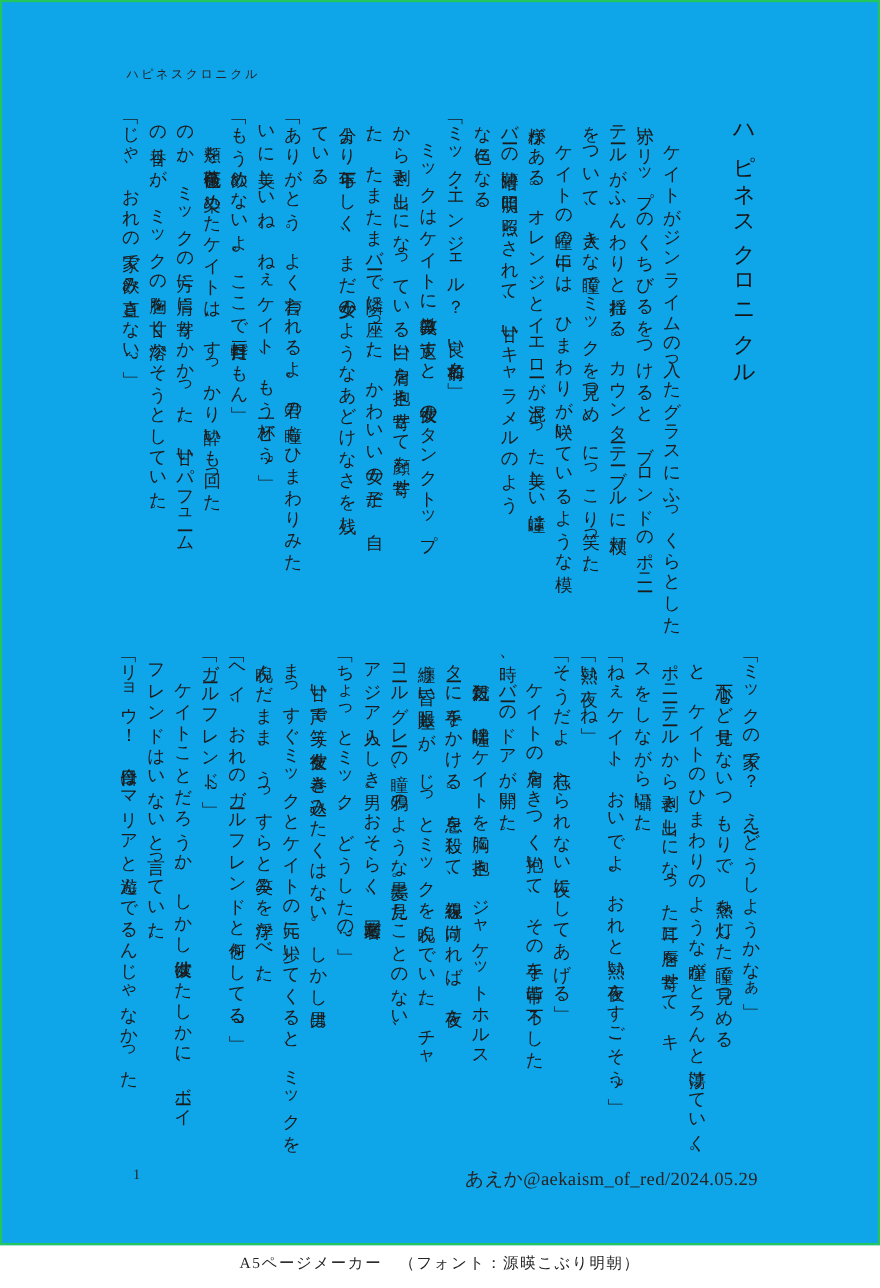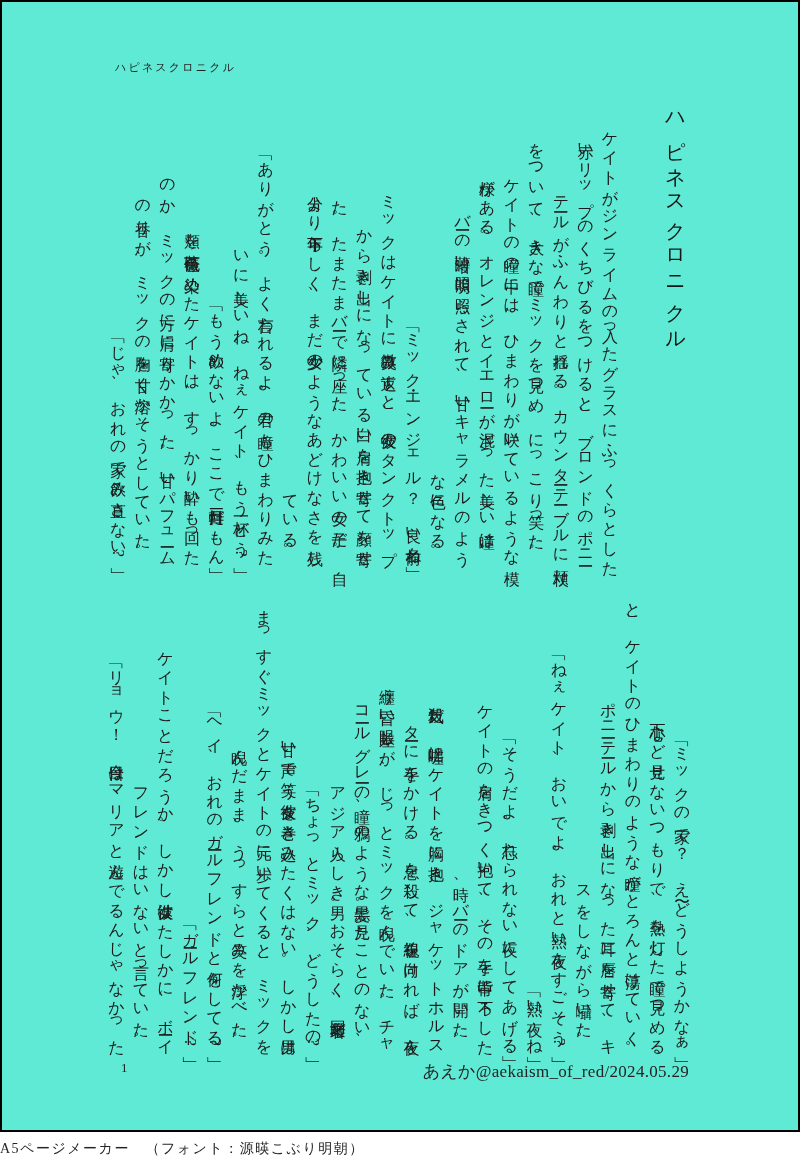--- a/index.html
+++ b/index.html
@@ -2,21 +2,21 @@
 <html lang="ja"><head>
 <meta charset="utf-8">
 <style>
   html,body{margin:0;padding:0;background:#ffffff;}
   .canvas{
     position:relative;width:800px;height:1171px;background:#ffffff;overflow:hidden;
     font-family:"Liberation Serif","DejaVu Serif",serif;color:#1b1b1b;
   }
   .page{
     position:absolute;top:0;left:0;width:800px;height:1132px;box-sizing:border-box;
-    border:2px solid #000000;background:#5eead4;text-align:right;
+    border:2px solid #22c55e;background:#0ea5e9;
   }
   .running-head{
     position:absolute;top:58px;left:113px;
     font-size:11px;letter-spacing:2.2px;color:#242424;white-space:nowrap;
   }
   .title-block{
     position:absolute;top:98px;right:108px;
     writing-mode:vertical-rl;text-orientation:mixed;
     font-size:20px;letter-spacing:4.4px;color:#161616;white-space:nowrap;
   }
@@ -28,21 +28,21 @@
   .text-block p{margin:0;padding:0;white-space:nowrap;}
   .block-upper{top:101px;right:176px;width:518px;height:456px;}
   .block-lower{top:590px;right:104px;width:592px;height:456px;}
   .page-number{
     position:absolute;top:1058px;left:119px;font-size:13px;color:#242424;
   }
   .credit{
     position:absolute;top:1058px;right:109px;font-size:17px;letter-spacing:0.3px;color:#242424;white-space:nowrap;
   }
   .caption{
-    position:absolute;top:1140px;left:0;width:800px;
+    position:absolute;top:1140px;left:0;width:800px;text-align:center;
     font-size:14px;letter-spacing:1.5px;color:#242424;
   }
 </style>
 </head>
 <body>
 
 <div class="canvas">
   <div class="page">
     <div class="running-head">ハピネスクロニクル</div>
     <div class="title-block">ハピネスクロニクル</div>

